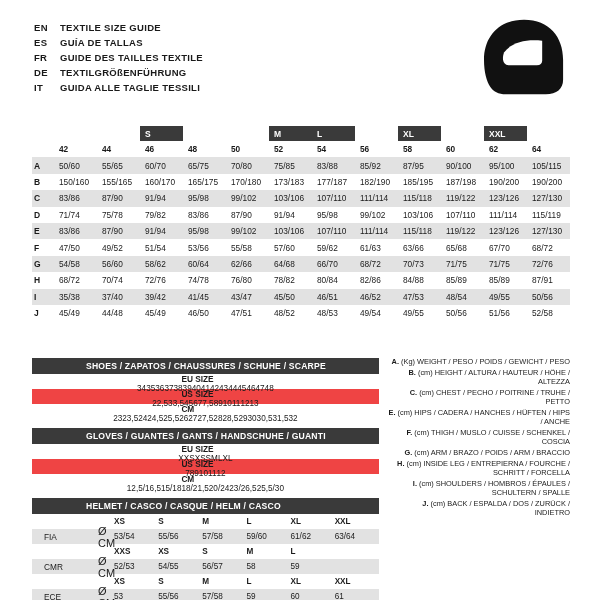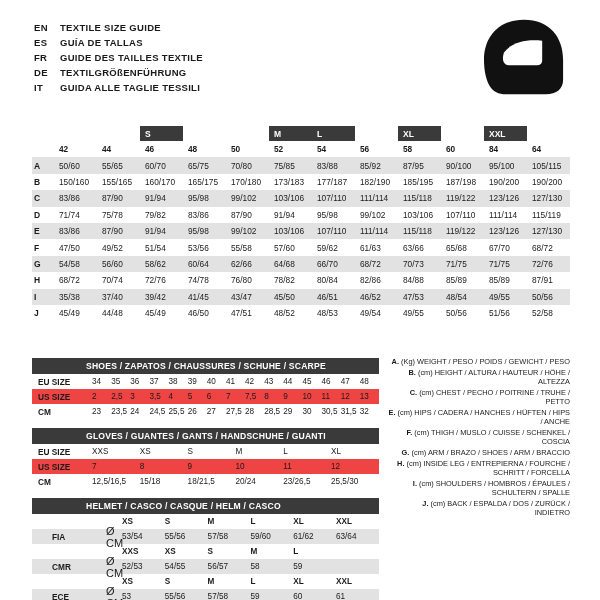--- a/index.html
+++ b/index.html
@@ -33,35 +33,35 @@
   .hdr-num{font-size:8.3px;font-weight:bold;padding-left:5px;display:flex;align-items:center;}
   .hdr-name{font-size:8.5px;font-weight:bold;display:flex;align-items:center;justify-content:center;}
 
   
   .lower{position:absolute;left:32px;top:358px;width:538px;display:flex;}
   .lower-left{width:352px;}
   .lower-right{width:186px;padding-left:8px;}
 
   .sec-title{background:#3a3a3a;color:#fff;font-size:8.6px;font-weight:bold;
              padding:3px 3px 3px 54px;letter-spacing:.2px;}
-  .lrow{display:flex;height:15px;align-items:center;}
+  .lrow{display:flex;height:15px;align-items:center;flex-direction:column;}
   .lrow.alt{background:#ef4444;}
   .lrow .lbl{width:54px;font-size:8.3px;font-weight:bold;padding-left:6px;}
   .lrow .vals{flex:1;display:flex;}
   .lrow .vals span{flex:1;font-size:8.2px;text-align:left;}
 
   .gap{height:9px;}
 
   .legend p{margin:0 0 2.5px 0;font-size:7.4px;line-height:1.18;text-align:right;}
   .legend p b{font-weight:bold;}
 
   
   .hrow{display:flex;height:15px;align-items:center;}
   .hrow.alt{background:#e2e2e2;}
-  .hrow .lbl{width:54px;font-size:8.3px;font-weight:bold;padding-left:20px;}
+  .hrow .lbl{width:54px;font-size:8.3px;font-weight:normal;padding-left:12px;}
   .hrow .unit{width:16px;font-size:11px;}
   .hrow .vals{flex:1;display:flex;}
   .hrow .vals span{flex:1;font-size:8.2px;text-align:left;}
   .hrow.head span{font-weight:bold;}
 </style>
 </head>
 <body>
 
 <div class="page">
 
@@ -118,21 +118,21 @@
       <div class="mt-cell hdr-num">42</div>
       <div class="mt-cell hdr-num">44</div>
       <div class="mt-cell hdr-num">46</div>
       <div class="mt-cell hdr-num">48</div>
       <div class="mt-cell hdr-num">50</div>
       <div class="mt-cell hdr-num">52</div>
       <div class="mt-cell hdr-num">54</div>
       <div class="mt-cell hdr-num">56</div>
       <div class="mt-cell hdr-num">58</div>
       <div class="mt-cell hdr-num">60</div>
-      <div class="mt-cell hdr-num">84</div>
+      <div class="mt-cell hdr-num">62</div>
       <div class="mt-cell hdr-num">64</div>
     </div>
 
     <div class="mt-row alt">
       <div class="mt-lbl">A</div>
       <div class="mt-cell">50/60</div>
       <div class="mt-cell">55/65</div>
       <div class="mt-cell">60/70</div>
       <div class="mt-cell">65/75</div>
       <div class="mt-cell">70/80</div>
@@ -489,21 +489,21 @@
       <p>
         <b>E.</b>
         <span>(cm) HIPS / CADERA / HANCHES / HÜFTEN / HIPS / ANCHE</span>
       </p>
       <p>
         <b>F.</b>
         <span>(cm) THIGH / MUSLO / CUISSE / SCHENKEL / COSCIA</span>
       </p>
       <p>
         <b>G.</b>
-        <span>(cm) ARM / BRAZO / SHOES / ARM / BRACCIO</span>
+        <span>(cm) ARM / BRAZO / POIDS / ARM / BRACCIO</span>
       </p>
       <p>
         <b>H.</b>
         <span>(cm) INSIDE LEG / ENTREPIERNA / FOURCHE / SCHRITT / FORCELLA</span>
       </p>
       <p>
         <b>I.</b>
         <span>(cm) SHOULDERS / HOMBROS / ÉPAULES / SCHULTERN / SPALLE</span>
       </p>
       <p>

